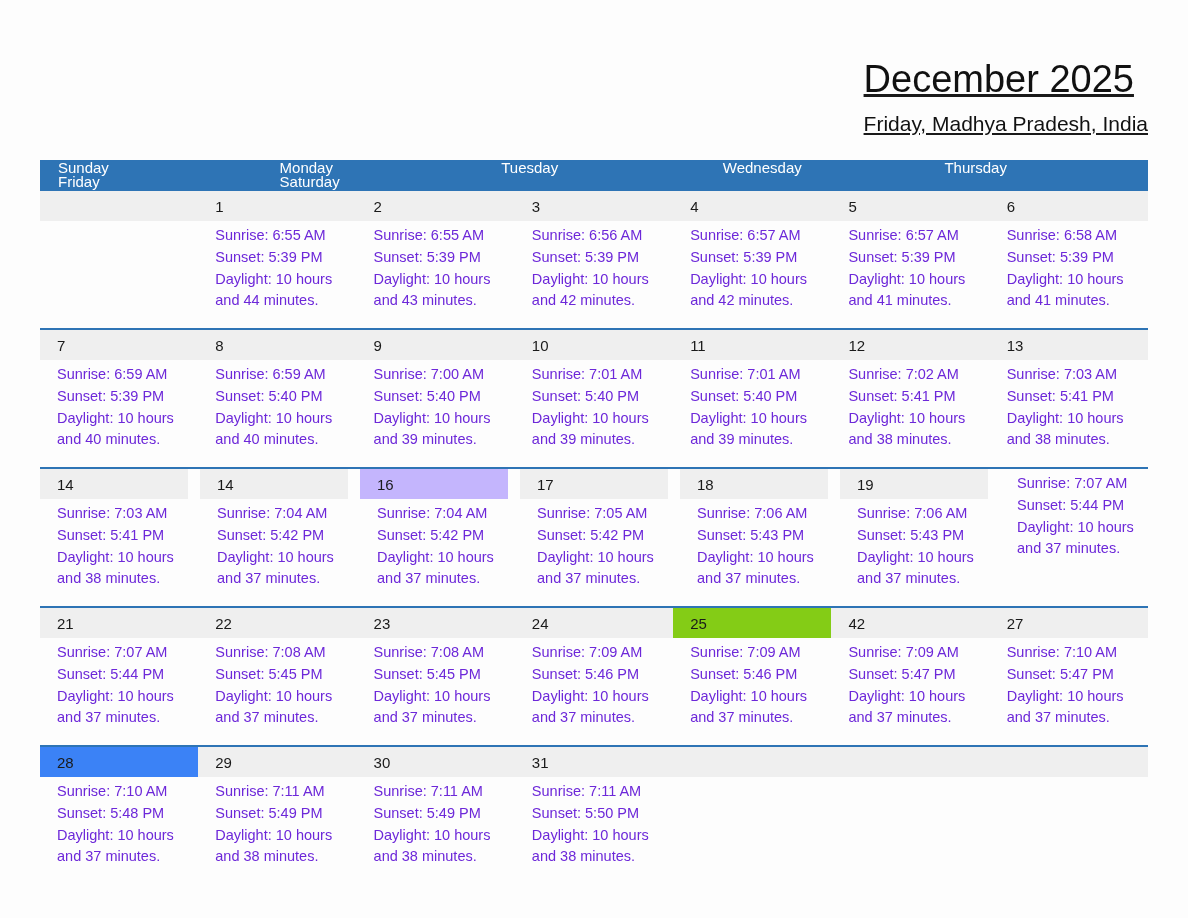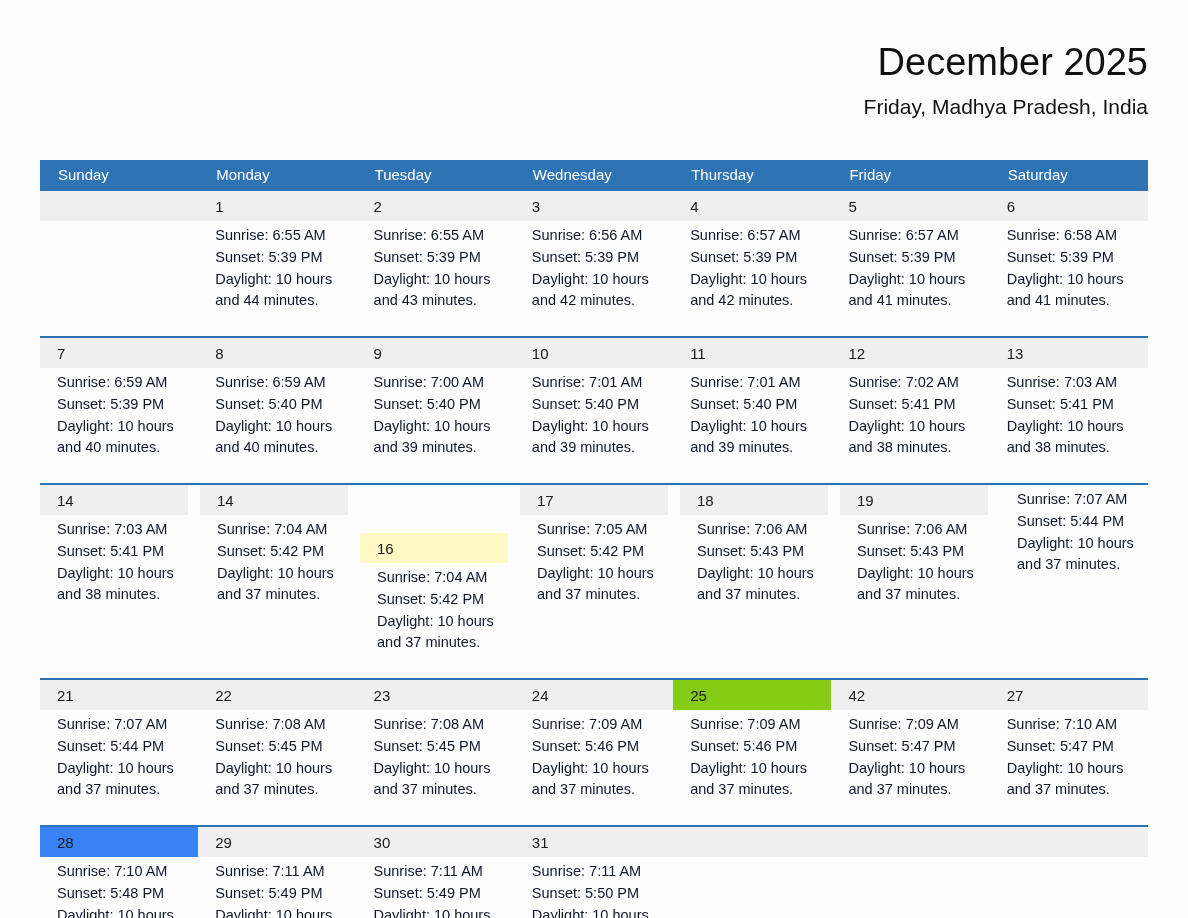--- a/index.html
+++ b/index.html
@@ -38,22 +38,23 @@
     display: block;
     font-size: 31px;
     line-height: 1;
     margin-top: -6px;
     margin-left: 76px;
     letter-spacing: -0.5px;
   }
   .titles {
     position: absolute;
     right: 40px;
-    top: 41px;
-    text-align: right;
+    top: 58px;
+    text-align: left;
+    text-decoration: underline;
   }
   .title {
     font-size: 38px;
     font-weight: 400;
     color: #111111;
     line-height: 1.15;
   }
   .subtitle {
     font-size: 21px;
     font-weight: 400;
@@ -62,21 +63,21 @@
   }
   
   .calendar {
     position: absolute;
     left: 40px;
     top: 160px;
     width: 1108px;
   }
   .weekday-row {
     display: grid;
-    grid-template-columns: repeat(7, 1fr);
+    grid-template-columns: repeat(5, 1fr);
     height: 29px;
     align-items: center;
   }
   .weekday {
     color: #ffffff;
     font-size: 15px;
     padding-left: 18px;
     white-space: nowrap;
     overflow: hidden;
   }
@@ -86,25 +87,25 @@
   }
   .cell .num {
     height: 30px;
     display: flex;
     align-items: center;
     font-size: 15px;
     padding-left: 17px;
     color: #1a1a1a;
   }
   .cell .details {
-    padding: 4px 6px 24px 17px;
+    padding: 4px 6px 16px 17px;
     min-height: 84px;
     font-size: 14.5px;
     line-height: 1.5;
-    color: #0f172a;
+    color: #6d28d9;
   }
 </style>
 </head>
 <body>
 
 <div class="page">
 
 
   <div class="titles">
     <div class="title">December 2025</div>
@@ -249,21 +250,21 @@
           </div>
           <div class="cell">
             <div class="num" style="background: rgb(239, 239, 239);">14</div>
             <div class="details">
               <div>Sunrise: 7:04 AM</div>
               <div>Sunset: 5:42 PM</div>
               <div>Daylight: 10 hours and 37 minutes.</div>
             </div>
           </div>
           <div class="cell">
-            <div class="num" style="background: #fef9c3; margin-top: 48px;">16</div>
+            <div class="num" style="background: #c4b5fd;">16</div>
             <div class="details">
               <div>Sunrise: 7:04 AM</div>
               <div>Sunset: 5:42 PM</div>
               <div>Daylight: 10 hours and 37 minutes.</div>
             </div>
           </div>
           <div class="cell">
             <div class="num" style="background: rgb(239, 239, 239);">17</div>
             <div class="details">
               <div>Sunrise: 7:05 AM</div>

